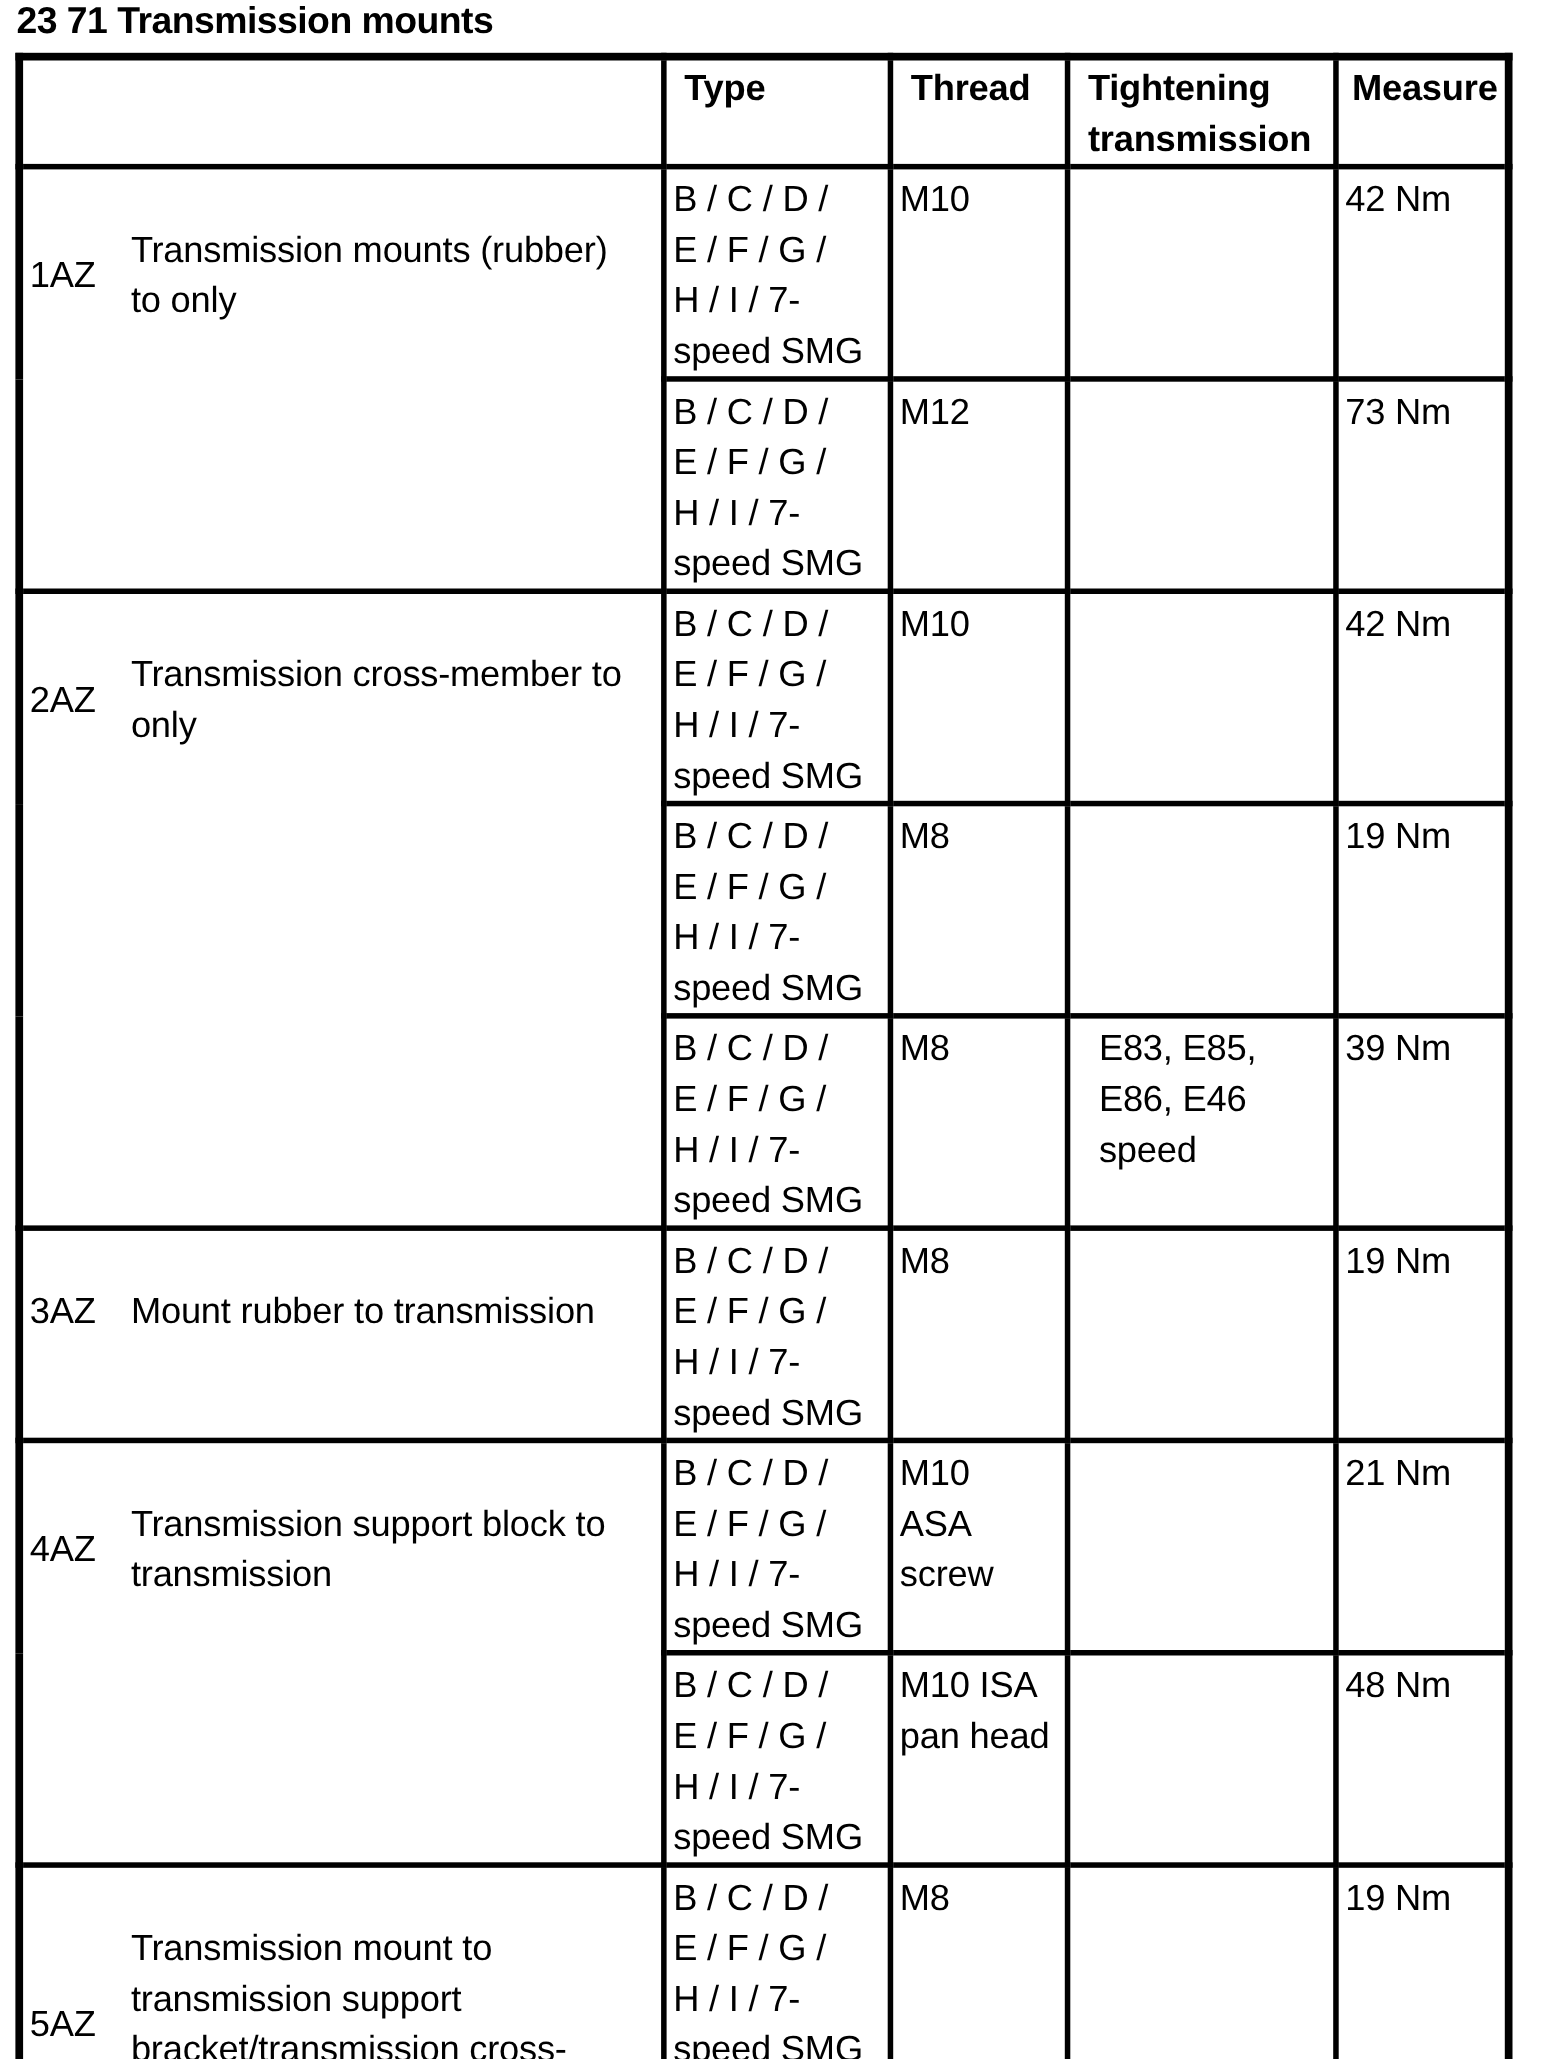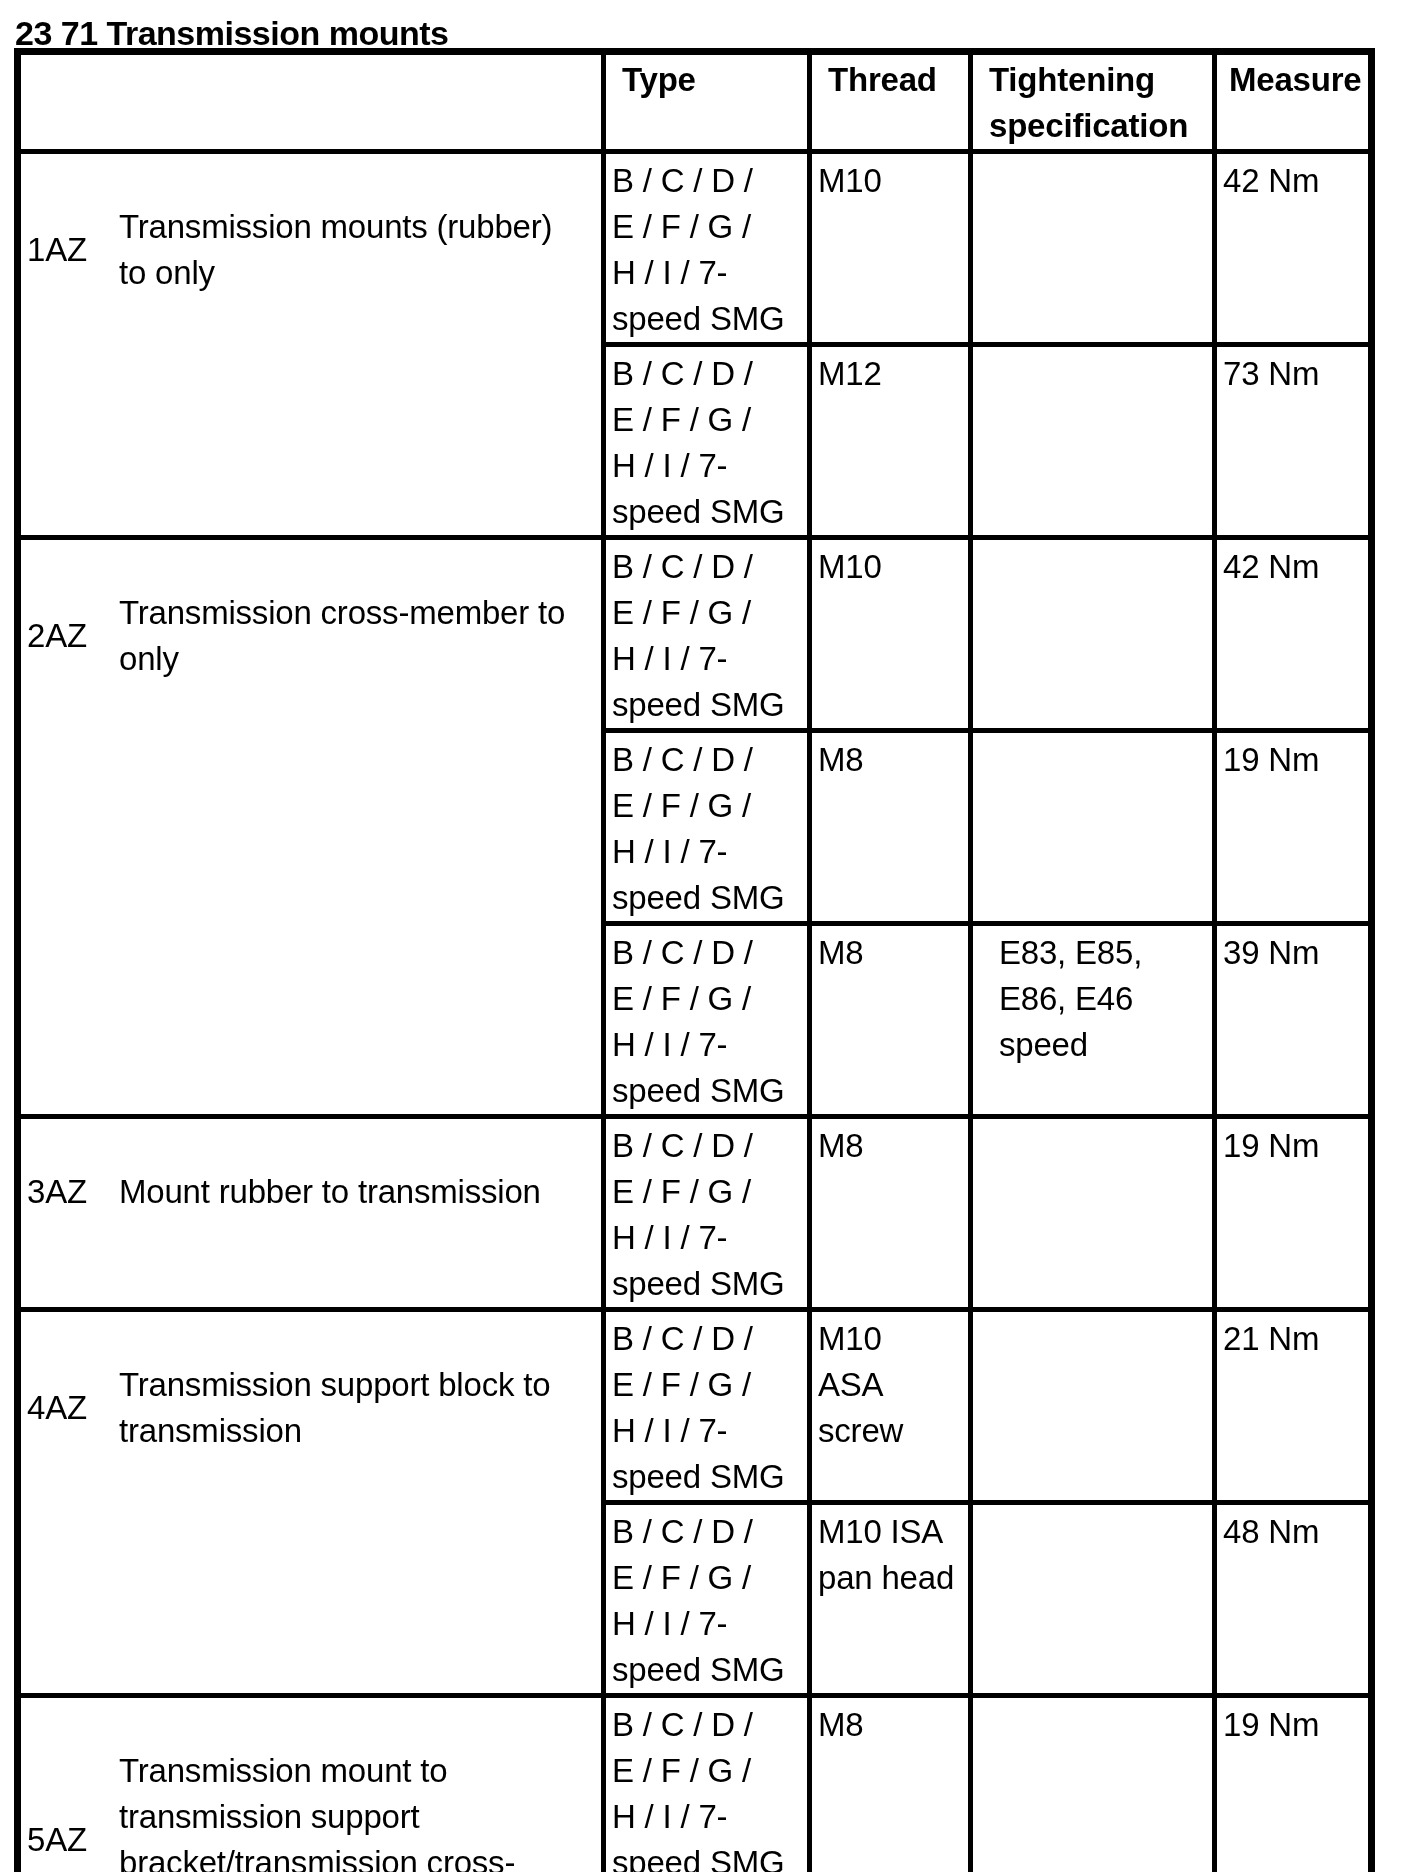--- a/index.html
+++ b/index.html
@@ -7,21 +7,21 @@
     margin: 0; padding: 0;
     width: 1408px; height: 1872px;
     background: #ffffff;
     color: #000000;
     font-family: "Liberation Sans", sans-serif;
     overflow: hidden;
   }
   .page { position: relative; width: 1408px; height: 1872px; }
   .doc-title {
     position: absolute;
-    left: 15px; top: 14px;
+    left: 15px; top: 0;
     font-size: 34px;
     font-weight: 700;
     letter-spacing: -0.5px;
     white-space: nowrap;
   }
   table.spec {
     position: absolute;
     left: 14px; top: 48px;
     width: 1354px;
     border-collapse: collapse;
@@ -67,21 +67,21 @@
       <col style="width:161px">
       <col style="width:244px">
       <col style="width:157px">
     </colgroup>
 
     <tbody>
         <tr class="hdr">
       <th></th>
       <th>Type</th>
       <th>Thread</th>
-      <th>Tightening specification</th>
+      <th>Tightening transmission</th>
       <th class="h-measure">Measure</th>
     </tr>
 
     <tr class="body-row">
       <td class="cell-item" rowspan="2">
         <div class="item-wrap">
           <div class="item-id">1AZ</div>
           <div class="item-desc">Transmission mounts (rubber)
 to only</div>
         </div>

